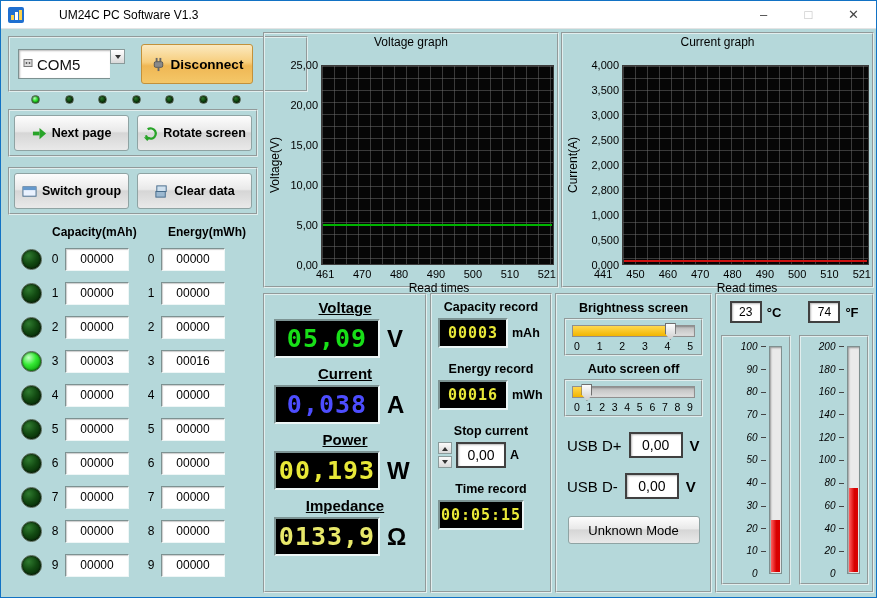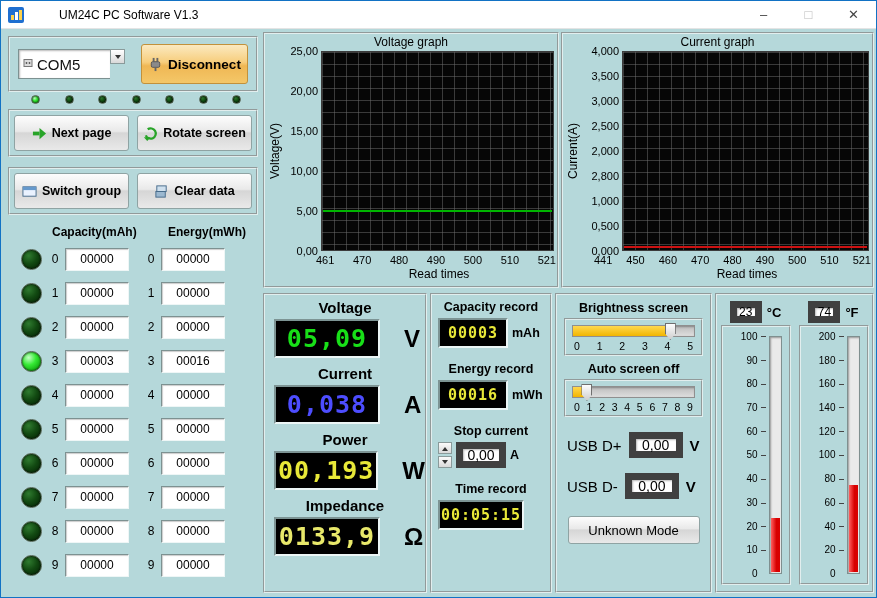--- a/index.html
+++ b/index.html
@@ -13,21 +13,21 @@
   .win-btn{width:45px;height:100%;display:flex;align-items:center;justify-content:center;font-size:13px;color:#444;}
   .win-btn.disabled{color:#bcbcbc;}
   
   .content{position:absolute;top:28px;left:0;right:0;bottom:0;background:#b5d8da;}
   .panel{position:absolute;border:2px groove #e2eeee;}
   
   .btn{background:linear-gradient(#fdfdfd,#e9e9e9 45%,#d6d6d6 50%,#e9e9e9);border:1px solid #8fa3a3;border-radius:3px;font-size:12.5px;font-weight:bold;color:#000;display:inline-flex;align-items:center;justify-content:center;gap:5px;font-family:"Liberation Sans",sans-serif;}
   .btn .icon{display:inline-flex;}
   .btn.disconnect{width:112px;height:40px;font-size:13.5px;background:linear-gradient(#fbe9c0,#f7ce7d 45%,#efb754 55%,#f4c768);border:1px solid #c2913b;}
   
-  .com-group{left:7px;top:7px;width:250px;height:56px;display:flex;align-items:center;gap:16px;padding:0 8px;}
+  .com-group{left:7px;top:7px;width:300px;height:56px;display:flex;align-items:center;gap:16px;padding:0 8px;}
   .combo-wrap{display:flex;align-items:flex-start;}
   .combo{width:92px;height:30px;background:#fff;border:1px solid #7d9191;border-right:none;box-shadow:inset 1px 1px 2px rgba(0,0,0,.28);display:flex;align-items:center;gap:4px;padding:0 4px;}
   .combo-text{font-size:15px;color:#111;}
   .combo-drop{width:15px;height:15px;background:linear-gradient(#ffffff,#d9d9d9);border:1px solid #8a9a9a;display:flex;align-items:center;justify-content:center;}
   .tri-down{width:0;height:0;border:3px solid transparent;border-top:4px solid #333;margin-top:3px;}
   
   .led-row{position:absolute;left:30px;top:66px;width:210px;display:flex;justify-content:space-between;}
   .led{border-radius:50%;background:radial-gradient(circle at 35% 30%,#2f7a2f 0%,#124a12 45%,#062806 85%);border:1px solid #51604f;box-shadow:inset 0 0 2px #000;}
   .led.on{background:radial-gradient(circle at 35% 30%,#c6ffc6 0%,#35ea35 40%,#0a9c0a 85%);}
   .led.small{width:9px;height:9px;}
@@ -42,21 +42,21 @@
   .counter-headers .h2{margin-left:12px;width:90px;text-align:center;}
   .counter-rows{position:absolute;left:7px;top:213px;width:250px;}
   .counter-row{display:flex;align-items:center;height:34px;padding-left:13px;}
   .idx{width:12px;text-align:center;font-size:12px;margin-left:7px;color:#000;}
   .idx2{margin-left:16px;}
   .cell{width:64px;height:23px;margin-left:4px;font-size:12px;display:flex;align-items:center;justify-content:center;background:#fff;border:1px solid;border-color:#7d9191 #eef6f6 #eef6f6 #7d9191;box-shadow:inset 1px 1px 1px rgba(0,0,0,.2);color:#000;}
   
   .graph-panel{position:absolute;top:3px;height:256px;padding:1px 3px;border:2px groove #e2eeee;}
   .graph-panel.voltage{left:262px;width:296px;}
   .graph-panel.current{left:560px;width:313px;}
-  .graph-title{font-size:12px;text-align:center;height:15px;line-height:15px;color:#000;}
+  .graph-title{font-size:12px;text-align:center;height:29px;line-height:15px;color:#000;}
   .graph-body{display:flex;height:200px;margin-top:1px;}
   .y-axis-label{width:14px;writing-mode:vertical-rl;transform:rotate(180deg);text-align:center;font-size:12px;color:#000;}
   .y-ticks{display:flex;flex-direction:column;justify-content:space-between;align-items:flex-end;font-size:11px;padding-right:3px;margin:-6px 0;color:#000;}
   .voltage .y-ticks{width:39px;}
   .current .y-ticks{width:42px;}
   .plot{flex:1;position:relative;background:#060606;border:1px solid #3c3c3c;
     background-image:
       repeating-linear-gradient(to right,rgba(110,110,110,.5) 0 1px,transparent 1px 12px),
       repeating-linear-gradient(to bottom,rgba(110,110,110,.5) 0 1px,transparent 1px 12px);}
   .plot-line{position:absolute;left:1px;right:1px;height:2px;}
@@ -65,57 +65,57 @@
   .current .x-ticks{margin-left:28px;margin-right:-2px;}
   .x-axis-label{font-size:12px;text-align:center;margin-top:1px;color:#000;}
   .voltage .x-axis-label{margin-left:56px;}
   .current .x-axis-label{margin-left:59px;}
   
   .lcd{background:#000;border:2px solid;border-color:#7d9494 #ecf6f6 #ecf6f6 #7d9494;font-family:"DejaVu Sans Mono",monospace;font-weight:bold;display:flex;align-items:center;justify-content:center;}
   
   .readout-panel{left:262px;top:264px;width:164px;height:300px;padding-top:1px;}
   .readout{margin-top:7px;}
   .readout:first-child{margin-top:3px;}
-  .readout-label{font-size:15px;font-weight:bold;text-align:center;color:#000;}
-  .readout-row{display:flex;align-items:center;gap:24px;margin:3px 0 0 9px;border-radius:15px;}
+  .readout-label{font-size:15px;font-weight:bold;text-align:center;color:#000;text-decoration:underline;}
+  .readout-row{display:flex;align-items:center;gap:7px;margin:3px 0 0 9px;border-radius:15px;}
   .readout-lcd{width:106px;height:39px;font-size:25px;letter-spacing:1px;}
   .readout-unit{font-size:24px;font-weight:bold;color:#000;}
   
   .records-panel{left:429px;top:264px;width:122px;height:300px;}
   .record{margin-top:14px;}
   .record:first-child{margin-top:5px;}
   .record-label{font-size:12.5px;font-weight:bold;text-align:center;color:#000;}
   .record-row{display:flex;align-items:center;gap:4px;margin:4px 0 0 6px;}
   .record-lcd{width:70px;height:30px;font-size:15px;letter-spacing:1px;}
   .record-unit{font-size:12.5px;font-weight:bold;color:#000;}
   .spin{display:flex;flex-direction:column;gap:2px;}
   .spin-btn{width:14px;height:12px;background:linear-gradient(#fbfbfb,#d9d9d9);border:1px solid #8a9a9a;display:flex;align-items:center;justify-content:center;}
   .tri-up-s{width:0;height:0;border:3px solid transparent;border-bottom:4px solid #333;margin-bottom:2px;}
   .tri-down-s{width:0;height:0;border:3px solid transparent;border-top:4px solid #333;margin-top:2px;}
-  .white-field{background:#fff;border:7px solid #404040;box-shadow:inset 1px 1px 2px rgba(0,0,0,.28);display:flex;align-items:center;justify-content:center;color:#000;}
+  .white-field{background:#fff;border:2px solid #404040;box-shadow:inset 1px 1px 2px rgba(0,0,0,.28);display:flex;align-items:center;justify-content:center;color:#000;}
   .stop-field{width:50px;height:26px;font-size:14px;}
   
   .settings-panel{left:554px;top:264px;width:157px;height:300px;}
   .setting-label{font-size:12.5px;font-weight:bold;text-align:center;margin-top:6px;color:#000;}
   .slider-box{margin:3px 7px 0;border:2px groove #e2eeee;padding:5px 6px 2px;}
   .slider-track{position:relative;height:12px;background:linear-gradient(#bdbdbd,#dedede);border:1px solid #8f8f8f;box-shadow:inset 1px 1px 2px rgba(0,0,0,.3);}
   .slider-fill{position:absolute;left:0;top:0;bottom:0;background:linear-gradient(#ffd84e,#f2b500);}
   .slider-thumb{position:absolute;top:-3px;width:11px;height:17px;background:linear-gradient(#fdfdfd,#cfcfcf);border:1px solid #6f6f6f;clip-path:polygon(0 0,100% 0,100% 60%,50% 100%,0 60%);}
   .slider-ticks{display:flex;justify-content:space-between;font-size:10.5px;margin-top:3px;padding:0 2px;color:#000;}
   .usb-row{display:flex;align-items:center;gap:7px;margin:15px 0 0 10px;font-size:15px;color:#000;}
   .usb-field{width:54px;height:26px;font-size:14px;}
   .usb-unit{font-weight:bold;}
   .mode-btn{display:flex;margin:17px auto 0;width:132px;height:28px;font-weight:normal;font-size:13px;}
   
   .temp-panel{left:714px;top:264px;width:159px;height:300px;display:flex;justify-content:center;gap:8px;padding:4px 4px 6px;}
   .thermo-col{width:71px;display:flex;flex-direction:column;align-items:center;}
   .thermo-top{display:flex;align-items:center;gap:5px;margin-top:2px;}
   .thermo-value{width:32px;height:22px;font-size:12px;}
   .thermo-unit{font-size:13px;font-weight:bold;color:#000;}
-  .thermo-box{margin-top:2px;width:70px;flex:1;border:2px groove #e2eeee;display:flex;justify-content:flex-end;gap:3px;padding:9px 7px 9px 2px;}
+  .thermo-box{margin-top:12px;width:70px;flex:1;border:2px groove #e2eeee;display:flex;justify-content:flex-end;gap:3px;padding:9px 7px 9px 2px;font-style:italic;}
   .thermo-scale{display:flex;flex-direction:column;justify-content:space-between;align-items:flex-end;font-size:10px;margin:-5px 0;width:24px;color:#000;}
   .tick-strip{width:5px;height:100%;background:repeating-linear-gradient(to bottom,#444 0,#444 1px,transparent 1px,transparent 10%);}
   .thermo-tube{width:13px;height:100%;background:#eaeaea;border:1px solid #7f8f8f;box-shadow:inset 1px 1px 2px rgba(0,0,0,.35);position:relative;}
   .mercury{position:absolute;left:1px;right:1px;bottom:1px;background:linear-gradient(to right,#ff6060,#d80000 60%);}
 </style>
 </head>
 <body>
 
 <div class="window">
   <div class="titlebar">

